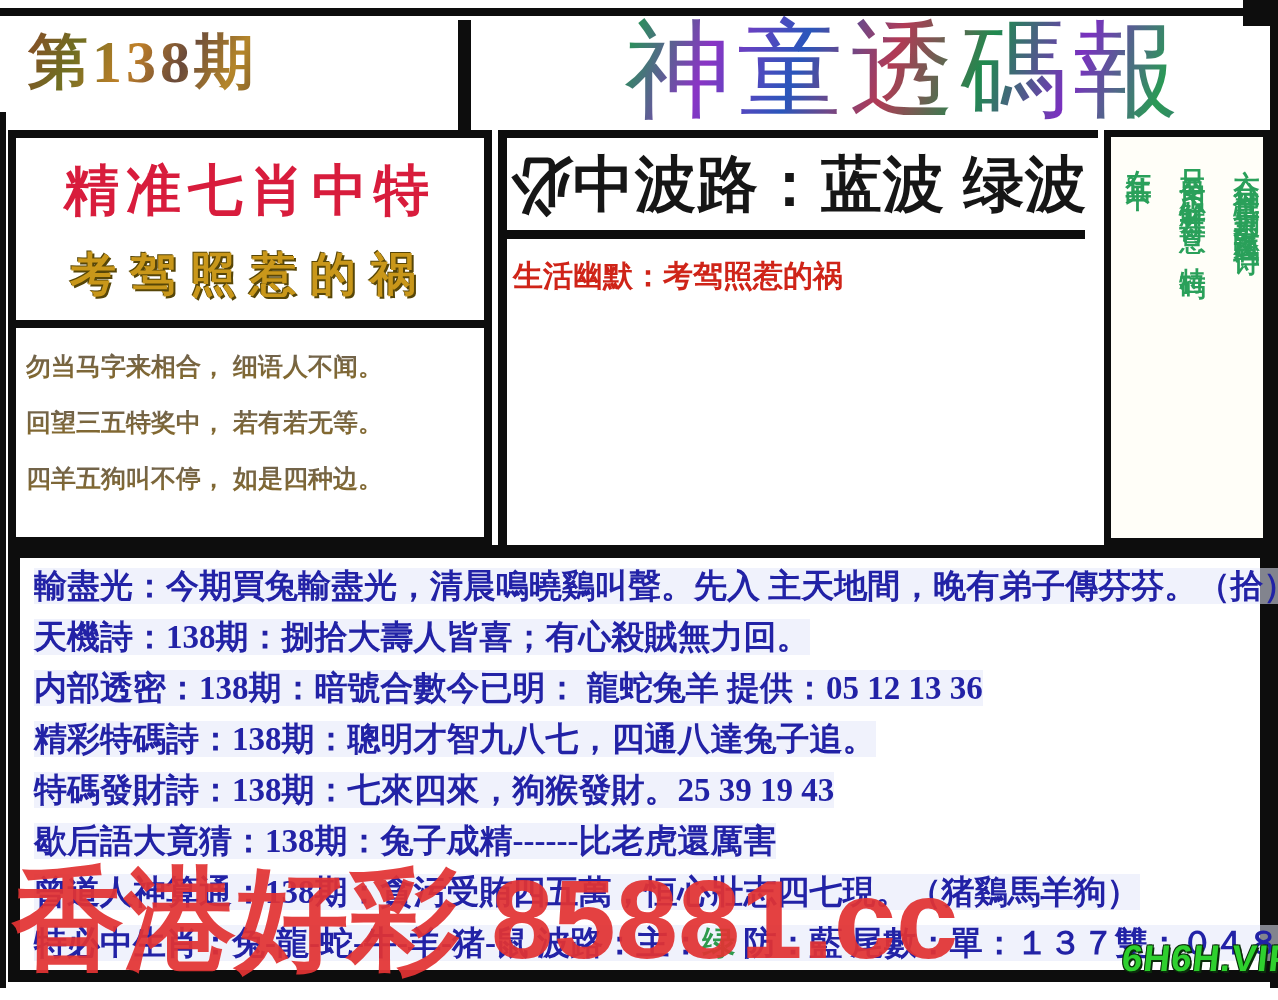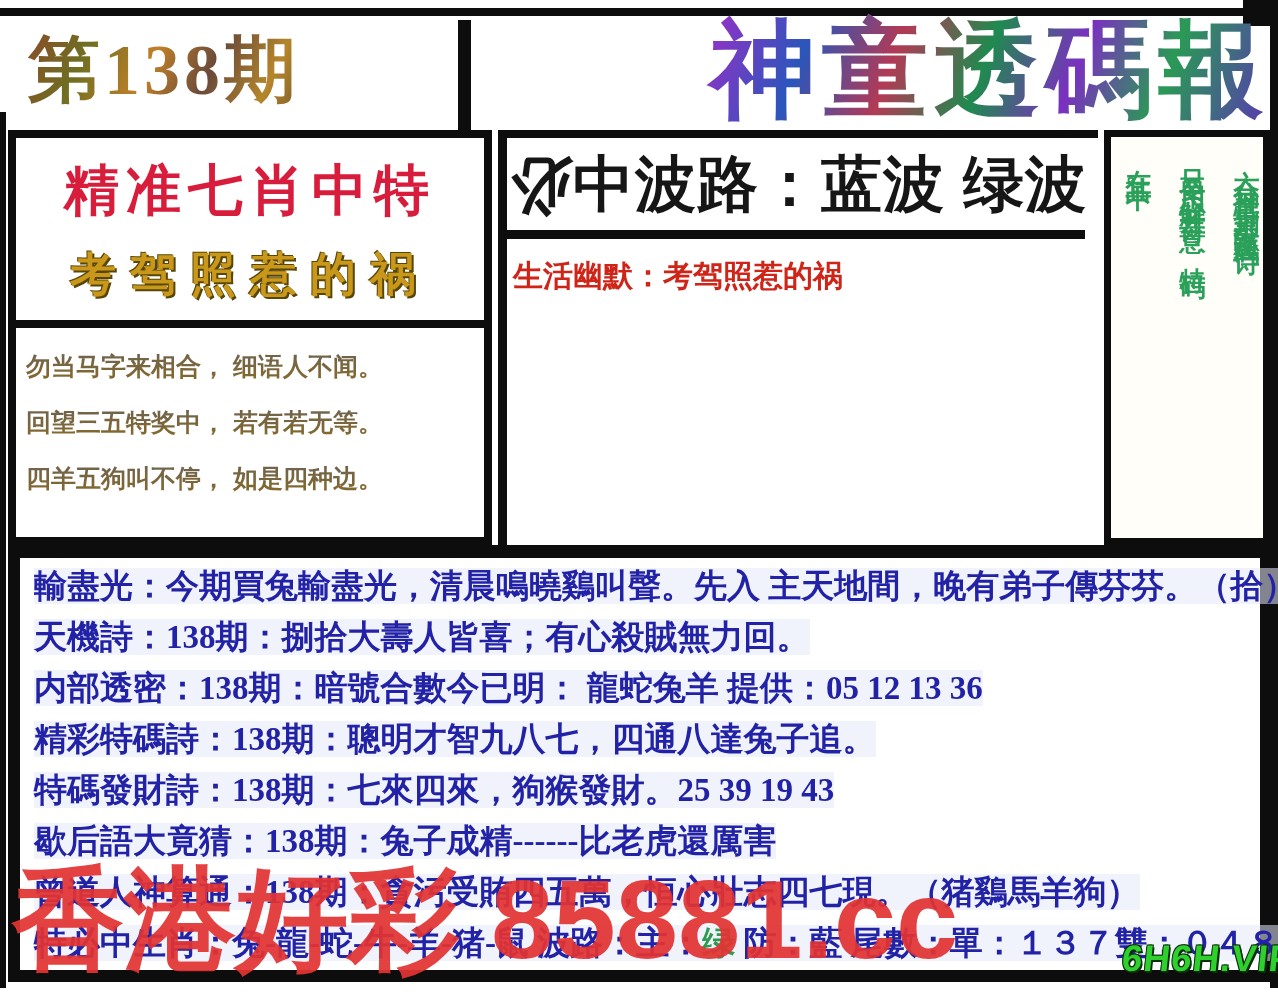--- a/index.html
+++ b/index.html
@@ -6,27 +6,27 @@
   #page{position:relative;width:1278px;height:1000px;background:#ffffff;overflow:hidden;
         font-family:"Liberation Sans","DejaVu Sans",sans-serif;}
   .abs{position:absolute;}
   
   .frame-top{left:0;top:8px;width:1278px;height:8px;background:#0d0d0d;}
   .frame-left{left:0;top:112px;width:6px;height:876px;background:#0d0d0d;}
   .frame-right{left:1270px;top:0;width:8px;height:988px;background:#0d0d0d;}
   .corner-mark{left:1243px;top:0;width:27px;height:26px;background:#0d0d0d;}
 
   
-  .issue-title{left:28px;top:22px;font-size:72px;font-weight:bold;
+  .issue-title{left:28px;top:22px;font-size:60px;font-weight:bold;
     font-family:"Liberation Serif","DejaVu Serif",serif;letter-spacing:4px;
     background:linear-gradient(115deg,#8a4a28 0%,#6f6e22 22%,#c08028 45%,#6a4a3a 65%,#b5862a 85%,#7a5a2a 100%);
     -webkit-background-clip:text;background-clip:text;color:transparent;}
   .head-divider{left:458px;top:20px;width:13px;height:110px;background:#0d0d0d;}
-  .masthead{left:540px;top:6px;width:730px;height:126px;text-align:right;
-    font-size:106px;font-weight:700;letter-spacing:6px;line-height:126px;
+  .masthead{left:540px;top:6px;width:730px;height:126px;text-align:center;
+    font-size:106px;font-weight:400;letter-spacing:6px;line-height:126px;
     background:linear-gradient(110deg,#6a2fb5 0%,#1f9a4e 12%,#8a35c5 24%,#2a56bb 36%,#b23a55 48%,#1f8a4e 60%,#7a30c0 72%,#2a9a55 84%,#5a35b5 100%);
     -webkit-background-clip:text;background-clip:text;color:transparent;}
 
   
   .left-box{left:8px;top:130px;width:484px;height:415px;border:8px solid #0d0d0d;
     box-sizing:border-box;background:#fff;}
   .left-headline{margin:16px 0 0 0;text-align:center;font-size:55px;font-weight:900;
     color:#d81c3c;letter-spacing:7px;font-family:"Liberation Serif",serif;}
   .left-zodiacs{margin:16px 0 0 0;text-align:center;font-size:46px;font-weight:900;
     color:#c9971a;letter-spacing:14px;text-shadow:2px 2px 0 #574608,-1px -1px 0 #574608;}

